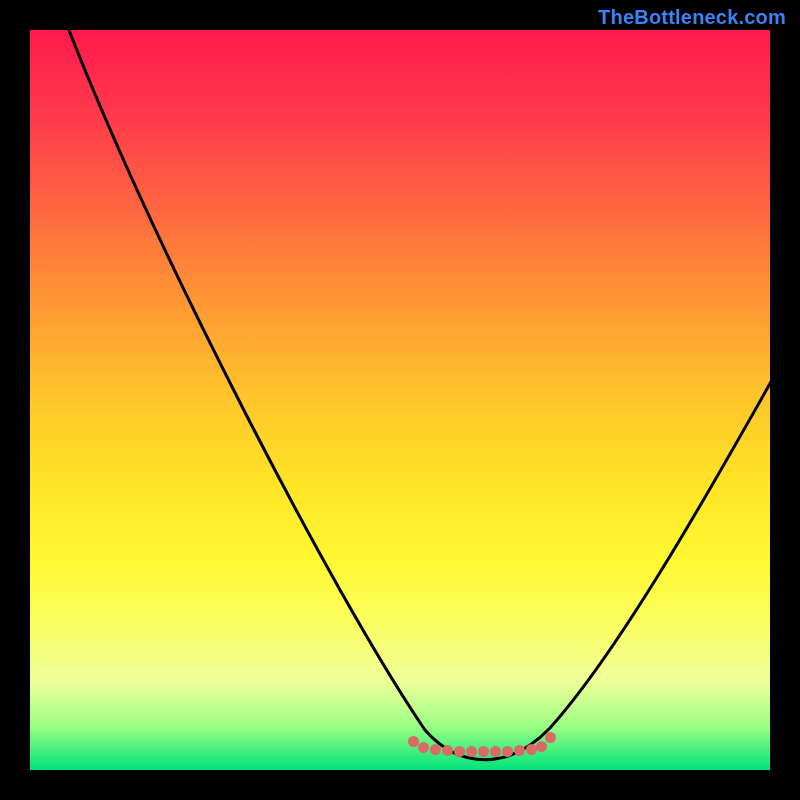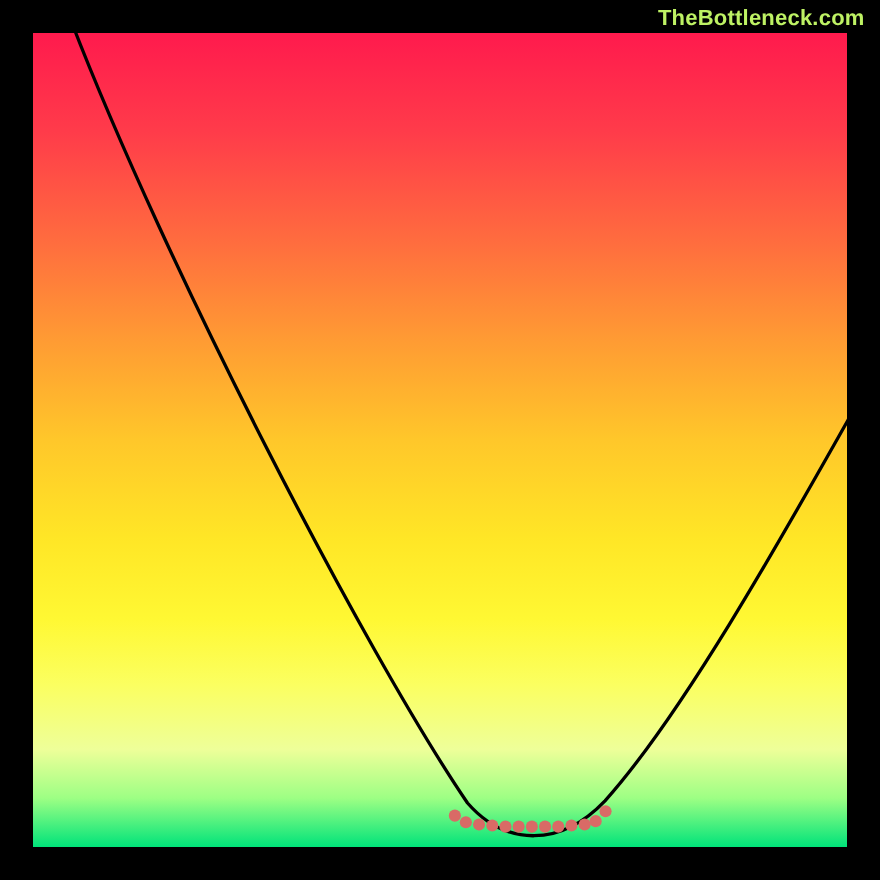--- a/index.html
+++ b/index.html
@@ -58,21 +58,21 @@
     height: 11px;
     border-radius: 50%;
     background: #d96a66;
   }
   .watermark {
     position: absolute;
     top: 6px;
     right: 14px;
     font-size: 20px;
     font-weight: 600;
-    color: #bef264;
+    color: #3b82f6;
     letter-spacing: 0.2px;
   }
 </style>
 </head>
 <body>
 
 <div class="frame">
 
   <div class="plot">
 

